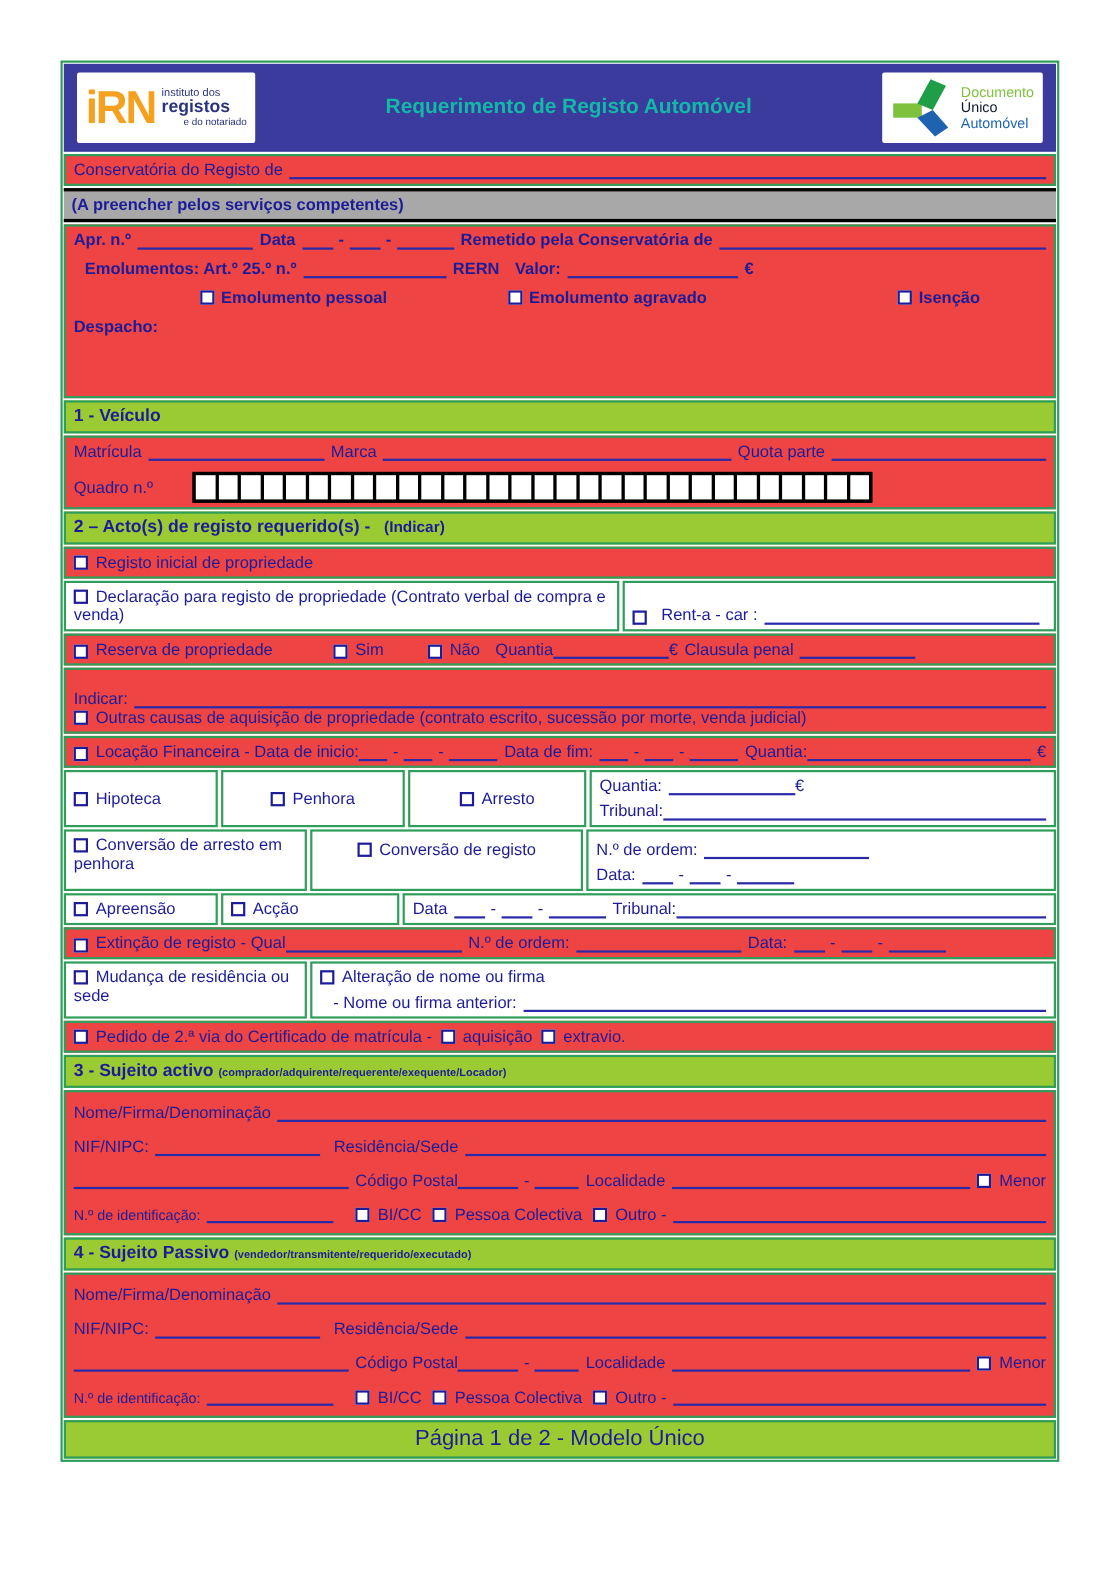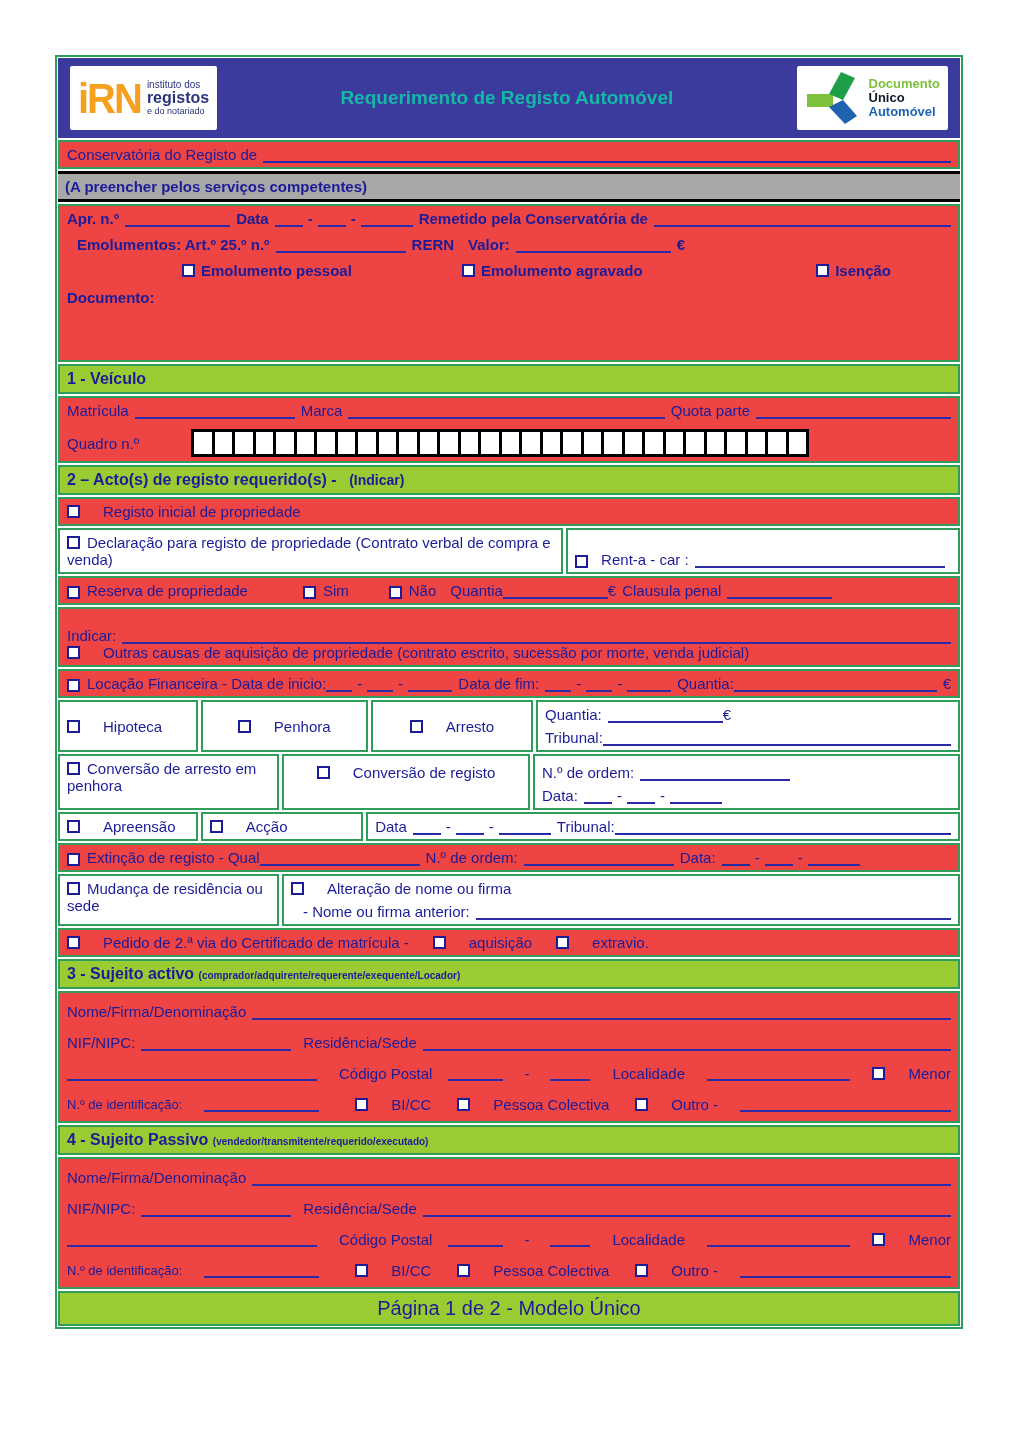--- a/index.html
+++ b/index.html
@@ -21,31 +21,31 @@
   }
   .frame{width:908px;border:2px solid var(--green);padding:1px;background:#fff;}
 
   
   .hdr{background:var(--hdrblue);height:80px;display:flex;align-items:center;justify-content:space-between;padding:8px 12px;margin-bottom:2px;}
   .logo-box{background:#fff;border-radius:2px;height:64px;display:flex;align-items:center;padding:4px 8px;gap:6px;}
   .irn-acronym{font-size:40px;font-weight:bold;color:#f5a01e;letter-spacing:-2px;line-height:1;transform:scaleY(1.05);}
   .irn-text{color:#29337e;line-height:1.05;}
   .irn-text .t1{font-size:10px;}
   .irn-text .t2{font-size:16px;font-weight:bold;}
-  .irn-text .t3{font-size:9px;}
+  .irn-text .t3{font-size:9px;margin-left:20px;}
   .hdr-title{color:#14b8a6;font-weight:bold;font-size:19px;text-align:center;flex:1;}
-  .dua-text{line-height:1.1;font-size:13px;font-weight:bold;}
+  .dua-text{line-height:1.1;font-size:13px;font-weight:normal;}
   .dua-text .d1{color:#7ec13d;}
   .dua-text .d2{color:#0f172a;}
   .dua-text .d3{color:#1f63b0;}
 
   
   .row{border:2px solid var(--green);margin-bottom:2px;padding:4px 7px;background:#ef4444;}
   .flex{display:flex;align-items:flex-end;}
-  .vcent{align-items:center;gap:16px;}
+  .vcent{align-items:center;}
   .lbl{white-space:nowrap;}
   .fl{display:inline-block;border-bottom:2px solid var(--line);height:15px;}
   .grow{flex:1;}
   .fs15{font-size:15px;}
   .fs13{font-size:13px;}
   .cb{display:inline-block;width:13px;height:13px;border:2px solid var(--navy);background:#fff;flex:none;margin-right:7px;vertical-align:-2px;}
   .cb.inline{margin:0 6px 0 0;}
   .dash{margin:0 5px;}
   .gap{display:inline-block;}
 
@@ -136,21 +136,21 @@
       <span class="cb inline"></span>
       <span class="lbl">Emolumento pessoal</span>
       <span class="gap" style="width:110px"></span>
       <span class="cb inline"></span>
       <span class="lbl">Emolumento agravado</span>
       <span class="grow"></span>
       <span class="cb inline"></span>
       <span class="lbl" style="margin-right:60px">Isenção</span>
     </div>
     <div class="svc-line">
-      <span class="lbl">Documento:</span>
+      <span class="lbl">Despacho:</span>
     </div>
   </div>
 
   <div class="secbar">
     <span>1 - Veículo</span>
   </div>
   <div class="row fs15">
     <div class="flex" style="margin-bottom:10px">
       <span class="lbl">Matrícula</span>
       <span class="fl ml" style="width:160px"></span>

